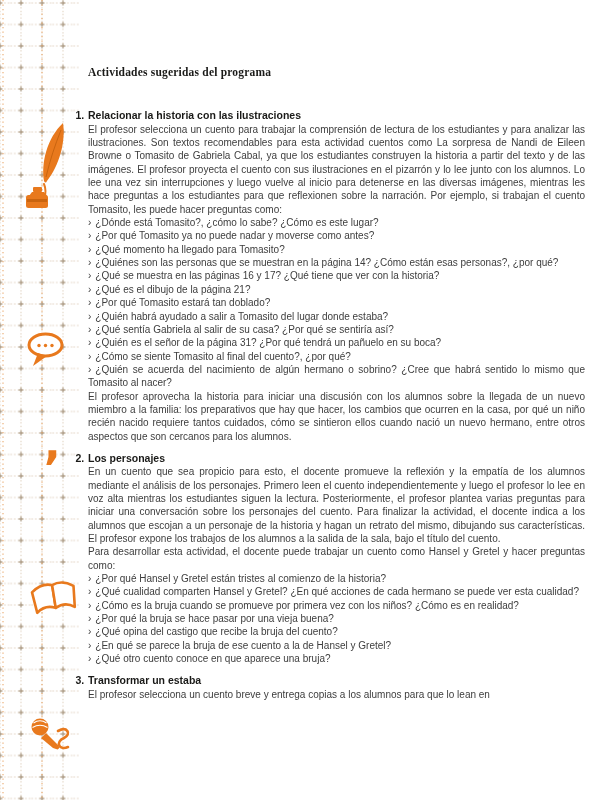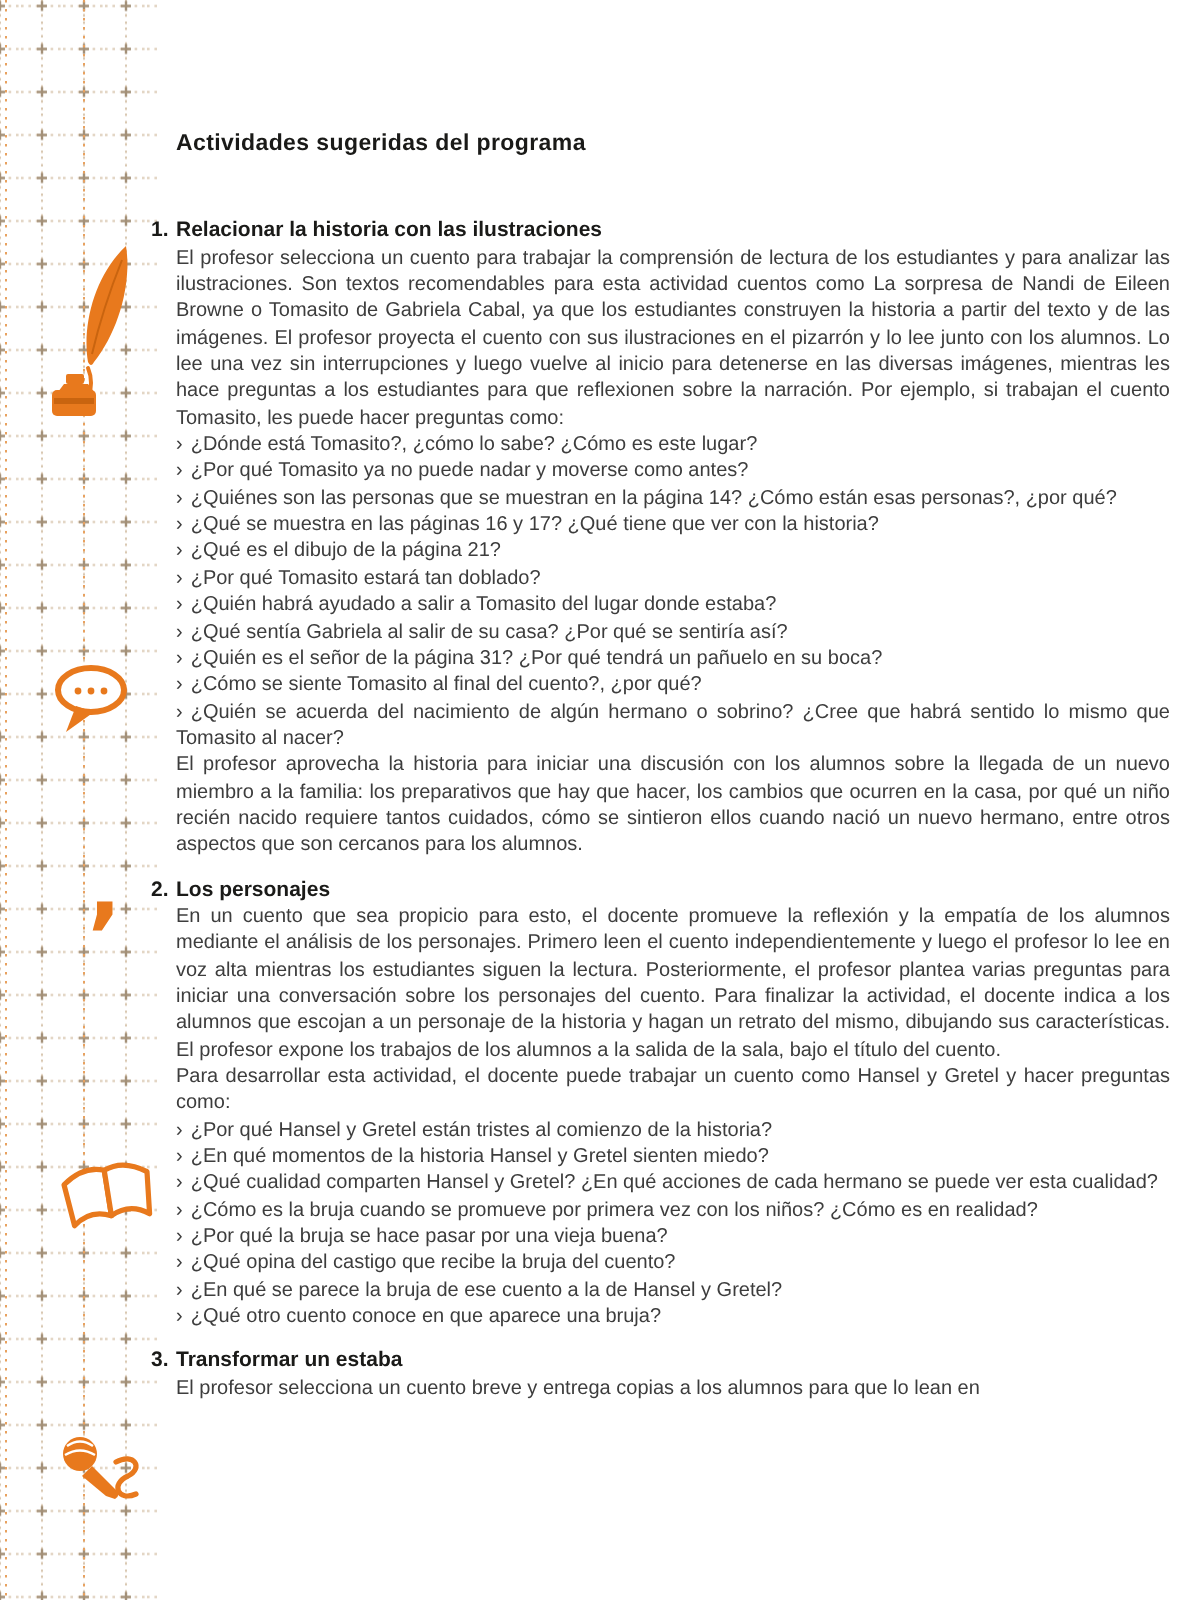--- a/index.html
+++ b/index.html
@@ -10,21 +10,21 @@
   
   .margin-deco{position:absolute;left:0;top:0;width:80px;height:800px;}
   .margin-deco svg{position:absolute;left:0;top:0;}
   
   .content{
     position:absolute;left:88px;top:0;width:497px;
     font-size:10px;line-height:13.35px;color:#3d3d3d;
   }
   h1.page-title{
     font-size:11.5px;font-weight:bold;color:#1a1a18;
-    margin:66px 0 30px 0;letter-spacing:.2px;
+    margin:66px 0 30px 0;letter-spacing:.2px;font-family:Liberation Serif, serif;
   }
   .sec{margin-top:0;}
   .sec + .sec{margin-top:9px;}
   h2.sec-heading{
     font-size:10.5px;line-height:13.35px;font-weight:bold;color:#1a1a18;
     margin:0;position:relative;
   }
   .sec-num{position:absolute;left:-12.5px;top:0;}
   .para{text-align:justify;margin:0;}
   .bullet{text-align:justify;margin:0;}
@@ -95,20 +95,21 @@
       <h2 class="sec-heading">
         <span class="sec-num">1.</span>
         <span class="sec-title">Relacionar la historia con las ilustraciones</span>
       </h2>
       <div>
           <div class="para">El profesor selecciona un cuento para trabajar la comprensión de lectura de los estudiantes y para analizar las ilustraciones. Son textos recomendables para esta actividad cuentos como La sorpresa de Nandi de Eileen Browne o Tomasito de Gabriela Cabal, ya que los estudiantes construyen la historia a partir del texto y de las imágenes. El profesor proyecta el cuento con sus ilustraciones en el pizarrón y lo lee junto con los alumnos. Lo lee una vez sin interrupciones y luego vuelve al inicio para detenerse en las diversas imágenes, mientras les hace preguntas a los estudiantes para que reflexionen sobre la narración. Por ejemplo, si trabajan el cuento Tomasito, les puede hacer preguntas como:</div>
         </div>
       <div>
           <div class="bullet"><span class="marker">›</span><span>¿Dónde está Tomasito?, ¿cómo lo sabe? ¿Cómo es este lugar?</span></div>
           <div class="bullet"><span class="marker">›</span><span>¿Por qué Tomasito ya no puede nadar y moverse como antes?</span></div>
+          <div class="bullet"><span class="marker">›</span><span>¿Qué momento ha llegado para Tomasito?</span></div>
           <div class="bullet"><span class="marker">›</span><span>¿Quiénes son las personas que se muestran en la página 14? ¿Cómo están esas personas?, ¿por qué?</span></div>
           <div class="bullet"><span class="marker">›</span><span>¿Qué se muestra en las páginas 16 y 17? ¿Qué tiene que ver con la historia?</span></div>
           <div class="bullet"><span class="marker">›</span><span>¿Qué es el dibujo de la página 21?</span></div>
           <div class="bullet"><span class="marker">›</span><span>¿Por qué Tomasito estará tan doblado?</span></div>
           <div class="bullet"><span class="marker">›</span><span>¿Quién habrá ayudado a salir a Tomasito del lugar donde estaba?</span></div>
           <div class="bullet"><span class="marker">›</span><span>¿Qué sentía Gabriela al salir de su casa? ¿Por qué se sentiría así?</span></div>
           <div class="bullet"><span class="marker">›</span><span>¿Quién es el señor de la página 31? ¿Por qué tendrá un pañuelo en su boca?</span></div>
           <div class="bullet"><span class="marker">›</span><span>¿Cómo se siente Tomasito al final del cuento?, ¿por qué?</span></div>
           <div class="bullet"><span class="marker">›</span><span>¿Quién se acuerda del nacimiento de algún hermano o sobrino? ¿Cree que habrá sentido lo mismo que Tomasito al nacer?</span></div>
         </div>
@@ -121,21 +122,20 @@
       <h2 class="sec-heading">
         <span class="sec-num">2.</span>
         <span class="sec-title">Los personajes</span>
       </h2>
       <div>
           <div class="para">En un cuento que sea propicio para esto, el docente promueve la reflexión y la empatía de los alumnos mediante el análisis de los personajes. Primero leen el cuento independientemente y luego el profesor lo lee en voz alta mientras los estudiantes siguen la lectura. Posteriormente, el profesor plantea varias preguntas para iniciar una conversación sobre los personajes del cuento. Para finalizar la actividad, el docente indica a los alumnos que escojan a un personaje de la historia y hagan un retrato del mismo, dibujando sus características. El profesor expone los trabajos de los alumnos a la salida de la sala, bajo el título del cuento.</div>
           <div class="para">Para desarrollar esta actividad, el docente puede trabajar un cuento como Hansel y Gretel y hacer preguntas como:</div>
         </div>
       <div>
           <div class="bullet"><span class="marker">›</span><span>¿Por qué Hansel y Gretel están tristes al comienzo de la historia?</span></div>
-          <div class="bullet"><span class="marker">›</span><span>¿En qué momentos de la historia Hansel y Gretel sienten miedo?</span></div>
           <div class="bullet"><span class="marker">›</span><span>¿Qué cualidad comparten Hansel y Gretel? ¿En qué acciones de cada hermano se puede ver esta cualidad?</span></div>
           <div class="bullet"><span class="marker">›</span><span>¿Cómo es la bruja cuando se promueve por primera vez con los niños? ¿Cómo es en realidad?</span></div>
           <div class="bullet"><span class="marker">›</span><span>¿Por qué la bruja se hace pasar por una vieja buena?</span></div>
           <div class="bullet"><span class="marker">›</span><span>¿Qué opina del castigo que recibe la bruja del cuento?</span></div>
           <div class="bullet"><span class="marker">›</span><span>¿En qué se parece la bruja de ese cuento a la de Hansel y Gretel?</span></div>
           <div class="bullet"><span class="marker">›</span><span>¿Qué otro cuento conoce en que aparece una bruja?</span></div>
         </div>
       <div></div>
     </section>
 

